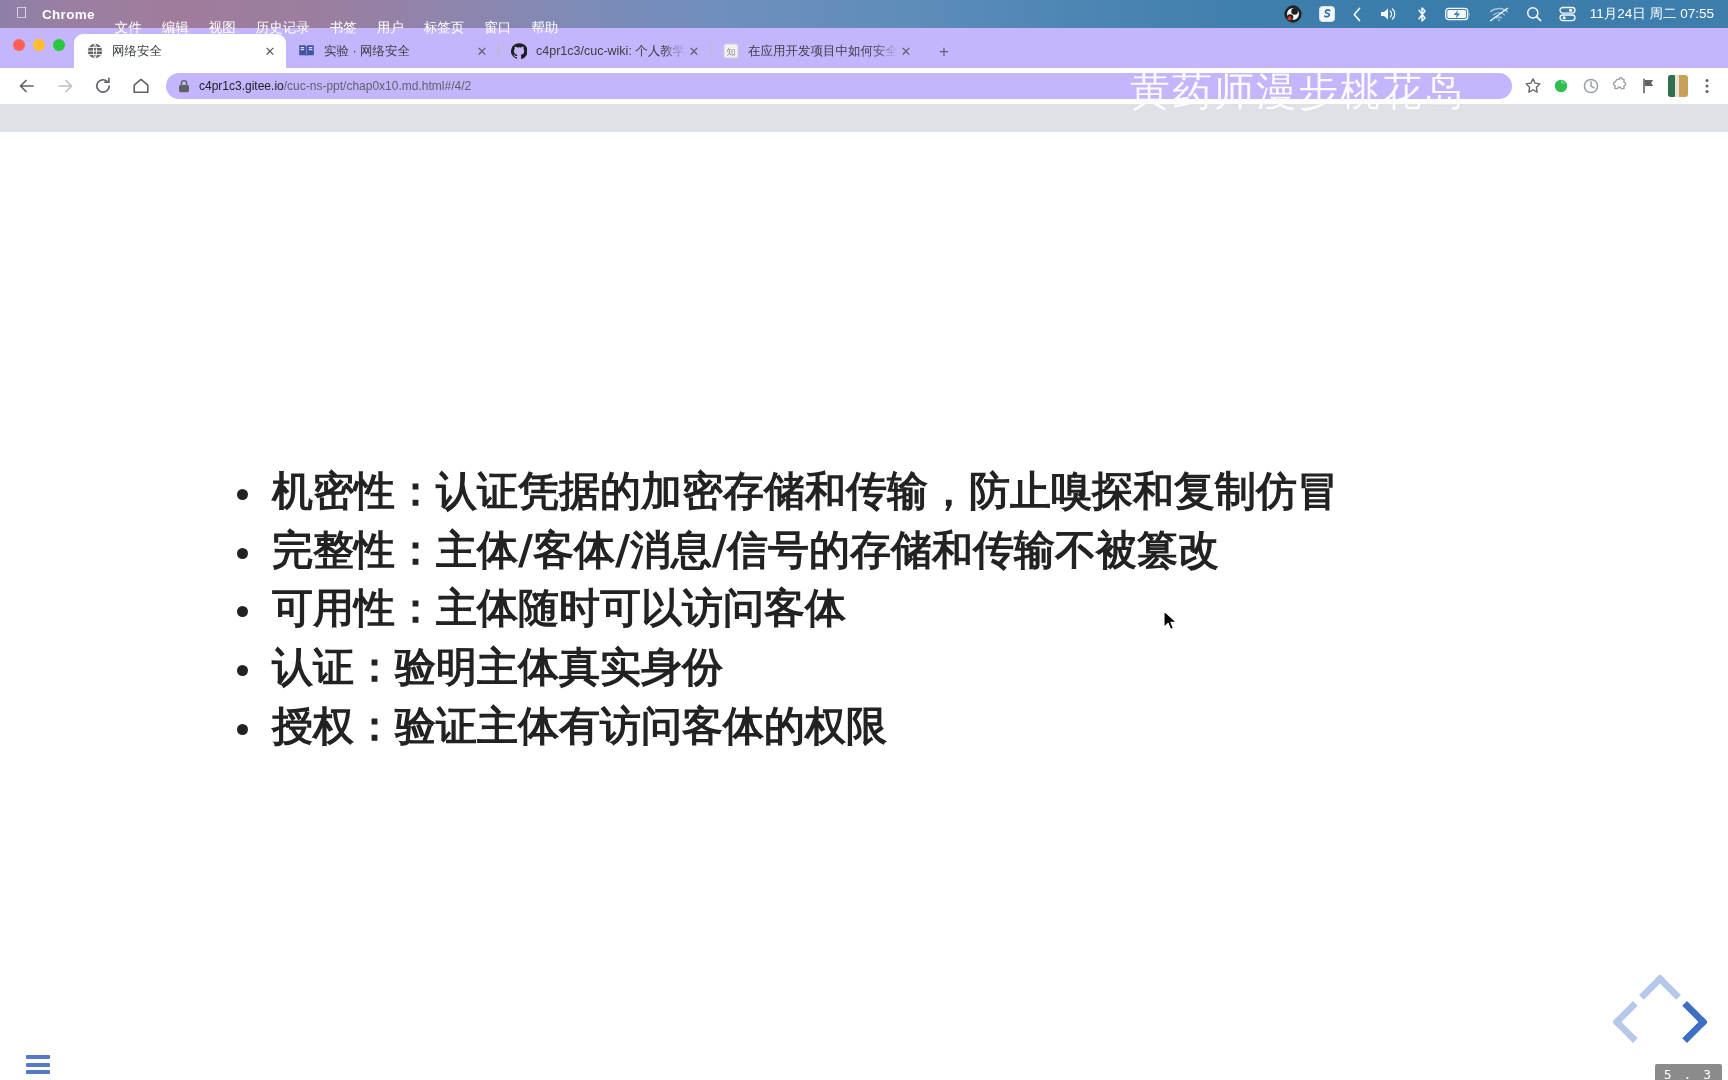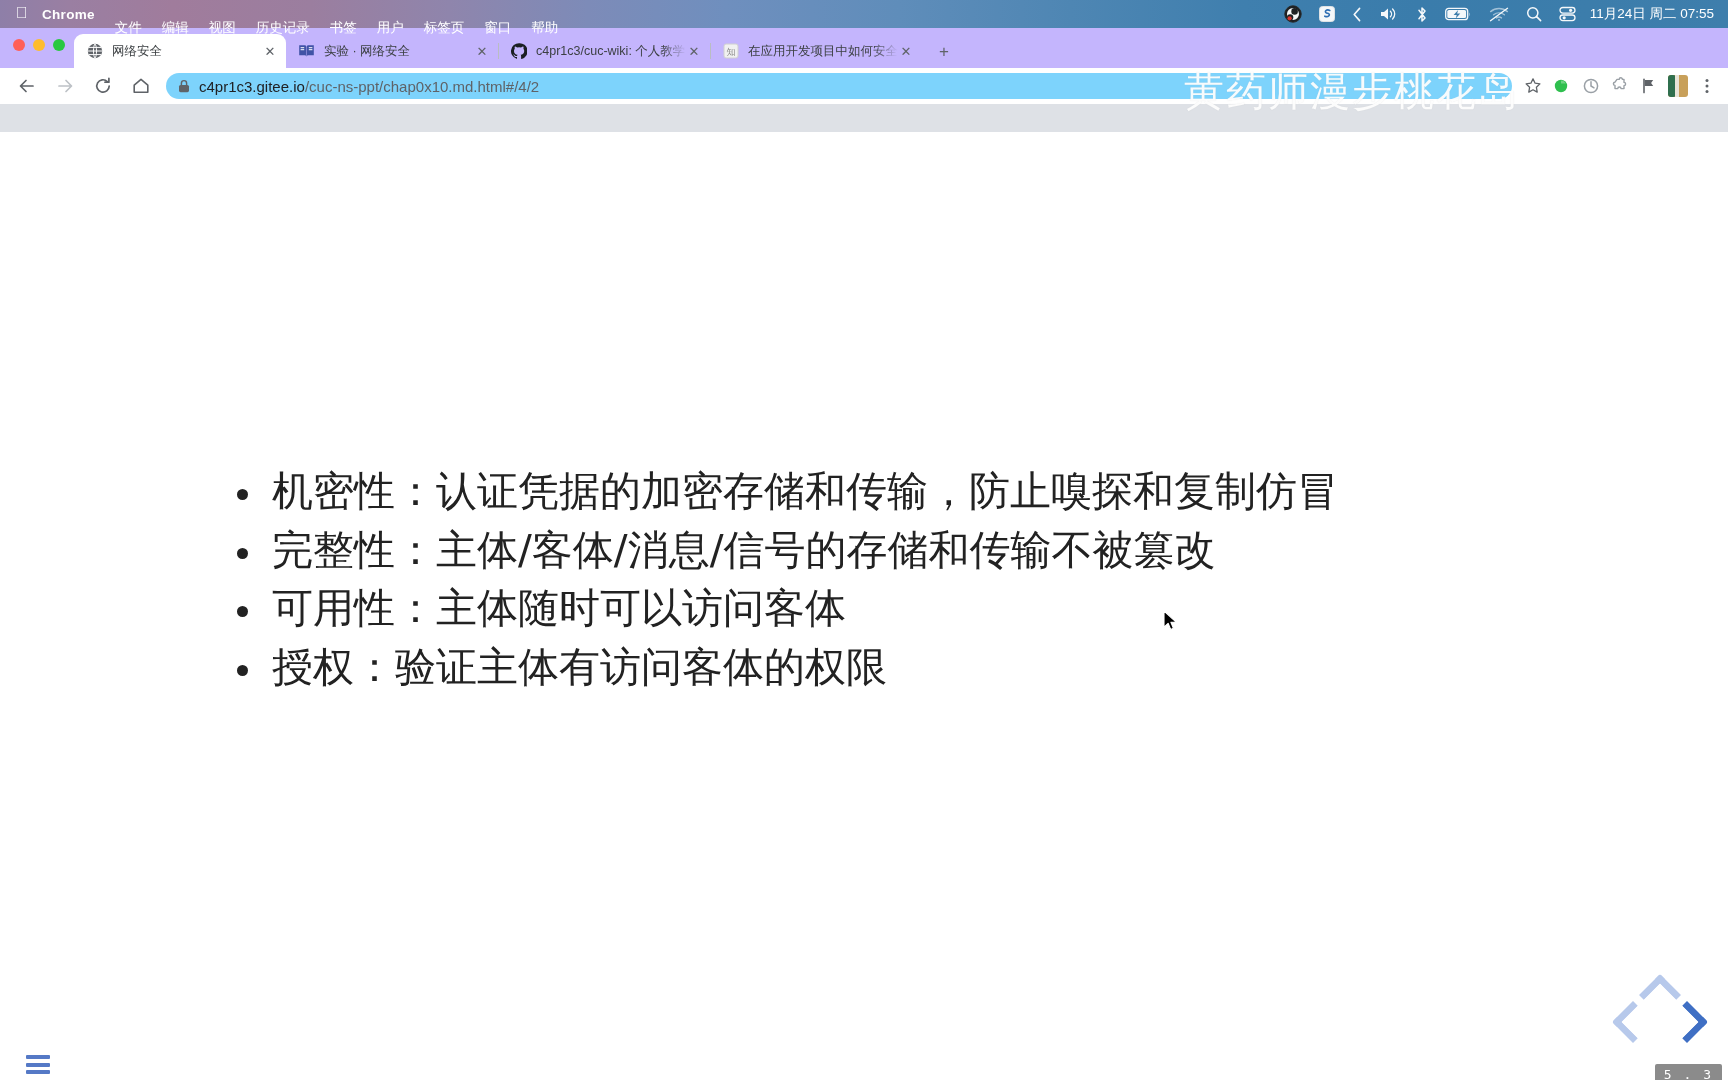--- a/index.html
+++ b/index.html
@@ -103,36 +103,36 @@
     position: relative;
   }
   .tbtn {
     width: 28px; height: 28px; margin: 0 5px;
     display: flex; align-items: center; justify-content: center;
     color: #5f6368;
   }
   .tbtn.fwd { color: #bdc1c6; }
   .omnibox {
     flex: 1 1 auto; height: 26px;
-    background: #7dd3fc; border-radius: 13px;
+    background: #c4b5fd; border-radius: 13px;
     display: flex; align-items: center;
     margin: 0 8px 0 6px;
     padding: 0 12px;
-    font-size: 15px; color: #5f6368;
+    font-size: 12px; color: #5f6368;
     position: relative;
     overflow: hidden;
   }
   .omnibox .lock { margin-right: 9px; display: flex; align-items: center; color: #5f6368; }
   .omnibox .host { color: #202124; }
   .ext-icons { display: flex; align-items: center; gap: 3px; }
   .ext { width: 26px; height: 26px; display: flex; align-items: center; justify-content: center; }
 
   .watermark {
     position: absolute;
-    left: 1184px; top: 36px;
+    left: 1130px; top: 36px;
     font-size: 40px;
     color: rgba(255,255,255,0.92);
     letter-spacing: 2px;
     text-shadow: 0 0 1px rgba(180,180,180,0.35);
     pointer-events: none;
     white-space: nowrap;
     z-index: 30;
     font-family: "DejaVu Sans", sans-serif;
   }
 
@@ -154,21 +154,21 @@
     padding: 0;
     max-width: 1270px;
   }
   ul.bullets > li {
     position: relative;
     font-size: 41px;
     line-height: 1.43;
     color: #222;
     padding-left: 47px;
     font-family: "DejaVu Sans", "Liberation Sans", sans-serif;
-    font-weight: 400;
+    font-weight: 700;
   }
   ul.bullets > li::before {
     content: "";
     position: absolute;
     left: 12px; top: 27px;
     width: 11px; height: 11px;
     border-radius: 50%;
     background: #222;
   }
 
@@ -460,20 +460,21 @@
 
   <div class="watermark">黄药师漫步桃花岛</div>
 
   <div class="page">
 
     <div class="slide">
       <ul class="bullets">
         <li>机密性：认证凭据的加密存储和传输，防止嗅探和复制仿冒</li>
         <li>完整性：主体/客体/消息/信号的存储和传输不被篡改</li>
         <li>可用性：主体随时可以访问客体</li>
+        <li>认证：验明主体真实身份</li>
         <li>授权：验证主体有访问客体的权限</li>
       </ul>
     </div>
 
     <div class="hamburger">
       <span></span>
       <span></span>
       <span></span>
     </div>
 

